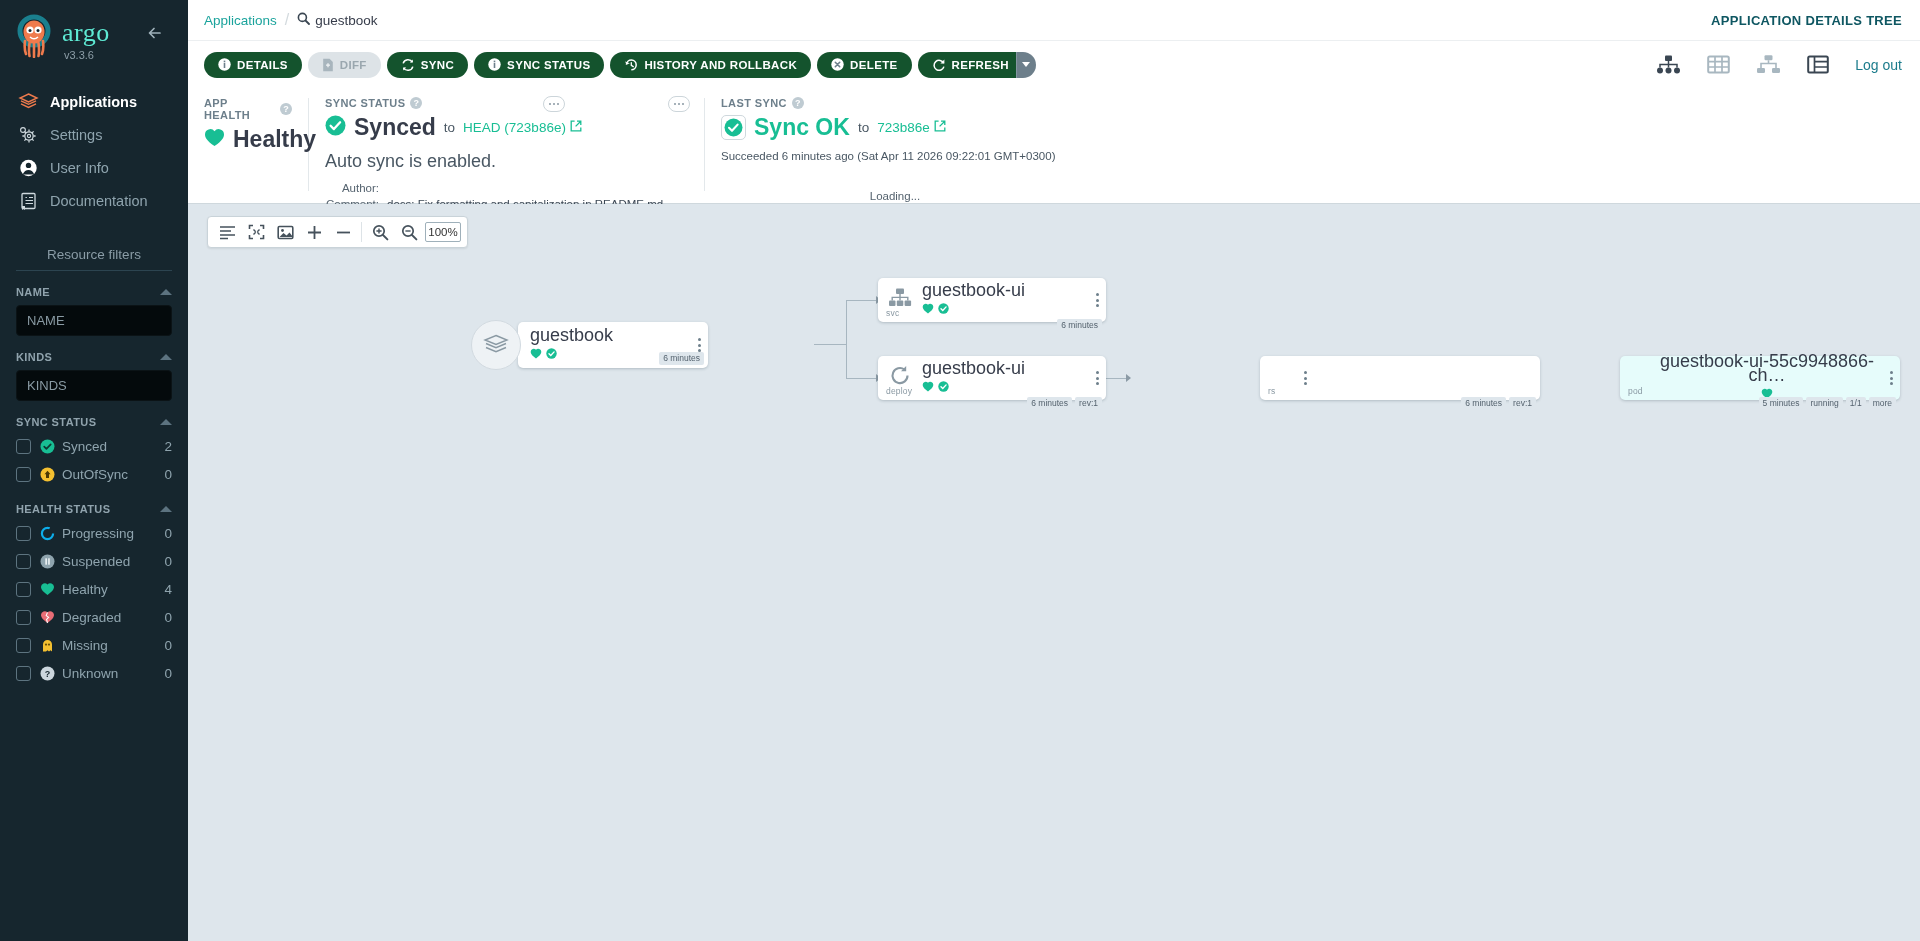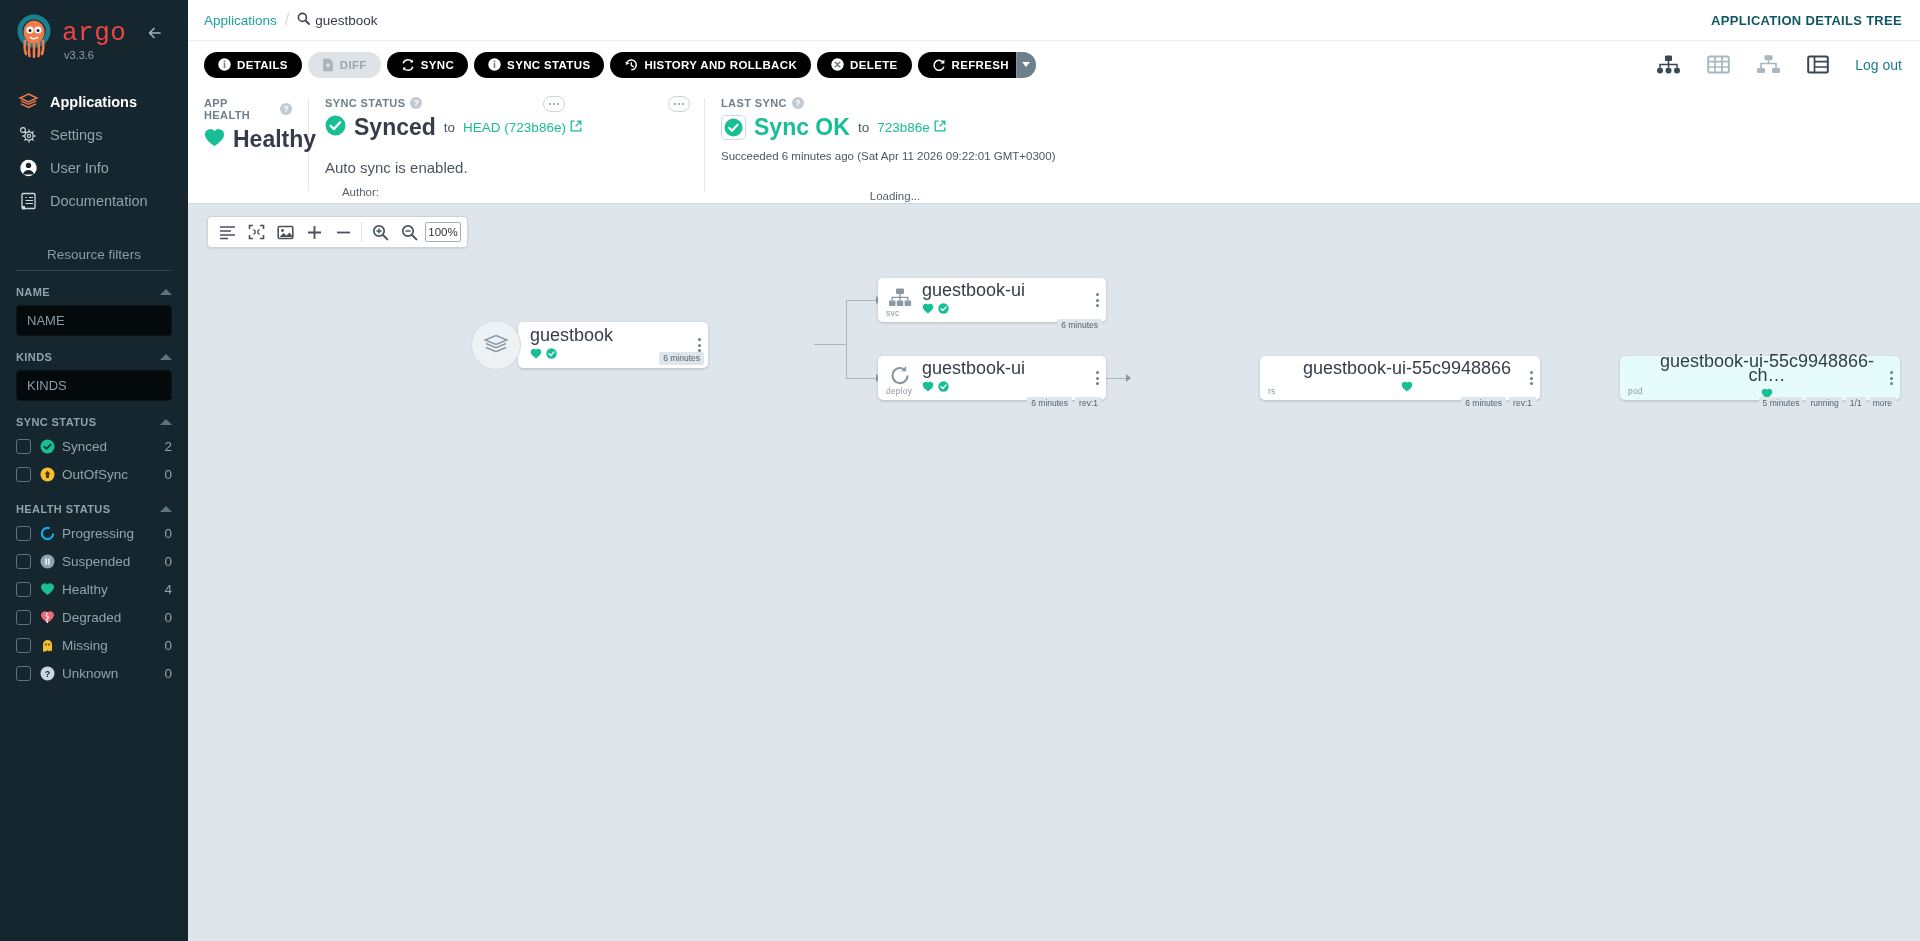--- a/index.html
+++ b/index.html
@@ -15,22 +15,22 @@
   
   .sidebar {
     width: 188px; min-width: 188px; height: 941px;
     background: #16262e; color: #8fa4ae;
     position: relative; overflow: hidden;
   }
   .sb-logo-row { display: flex; align-items: flex-start; padding: 14px 0 0 14px; position: relative; }
   .sb-octo { width: 40px; height: 44px; position: relative; }
   .sb-wordmark { margin-left: 8px; margin-top: 6px; }
   .sb-wordmark .argo-text {
-    font-size: 26px; color: #ef4444; letter-spacing: .5px;
-    font-family: Liberation Mono, monospace; font-weight: 400; line-height: 1;
+    font-size: 26px; color: #5eead4; letter-spacing: .5px;
+    font-family: Liberation Serif, serif; font-weight: 400; line-height: 1;
   }
   .sb-version { font-size: 11px; color: #8d9ea8; margin-top: 3px; margin-left: 2px; }
   .sb-collapse {
     position: absolute; right: 22px; top: 22px; width: 22px; height: 22px;
     cursor: pointer; color: #9fb1ba;
   }
   .sb-nav { margin-top: 24px; }
   .sb-item {
     display: flex; align-items: center; height: 33px;
     padding-left: 18px; cursor: pointer; color: #8fa4ae; font-size: 14.5px;
@@ -77,21 +77,21 @@
   .topbar-title {
     margin-left: auto; font-size: 13px; font-weight: bold; color: #0f5762;
     letter-spacing: .3px;
   }
   .toolbar {
     height: 48px; background: #fff; border-top: 1px solid #eceff1;
     display: flex; align-items: center; padding: 0 18px 0 16px; flex: none;
   }
   .btn-group { display: flex; align-items: center; gap: 6px; }
   .abtn {
-    height: 26px; border-radius: 13px; background: #000000; color: #fff;
+    height: 26px; border-radius: 13px; background: #14532d; color: #fff;
     border: none; display: inline-flex; align-items: center; gap: 6px;
     padding: 0 14px; font-size: 11.5px; font-weight: bold; letter-spacing: .35px;
     cursor: pointer; font-family: "Liberation Sans", sans-serif; white-space: nowrap;
   }
   .abtn.disabled { background: #dde3e7; color: #9aa7af; cursor: default; }
   .abtn .bi { display: inline-flex; align-items: center; }
   .split-arrow {
     width: 20px; height: 26px; border-radius: 0 13px 13px 0; background: #6d7f8b;
     margin-left: -5px; display: inline-flex; align-items: center; justify-content: center;
     cursor: pointer; border-left: 1px solid #8496a1;
@@ -110,21 +110,21 @@
   .sp-divider { width: 1px; background: #e3e8eb; margin: 10px 0 12px 0; }
   .sp-title { font-size: 11px; font-weight: bold; color: #6d7f8b; letter-spacing: .4px; display: flex; align-items: center; gap: 5px; }
   .qmark {
     width: 12px; height: 12px; border-radius: 50%; background: #bfcbd2; color: #fff;
     font-size: 9px; display: inline-flex; align-items: center; justify-content: center;
     font-weight: bold; font-family: "Liberation Sans", sans-serif;
   }
   .sp-big { display: flex; align-items: center; gap: 8px; margin-top: 5px; }
   .sp-big .txt { font-size: 23px; color: #363c4a; font-weight: bold; }
   .sp-big .txt.green { color: #18be94; }
-  .sp-sub { font-size: 15px; color: #495763; margin-top: 18px; }
+  .sp-sub { font-size: 18px; color: #495763; margin-top: 10px; }
   .sp-rev { font-size: 13.5px; color: #18be94; display: inline-flex; align-items: center; gap: 4px; }
   .sp-to { font-size: 13.5px; color: #495763; font-weight: normal; }
   .meta-table { margin-top: 8px; font-size: 11.5px; color: #495763; }
   .meta-row { display: flex; line-height: 16px; }
   .meta-key { width: 62px; text-align: right; color: #55636f; padding-right: 8px; flex: none; }
   .meta-val { color: #3b4754; }
   .dots-btn {
     position: absolute; right: 14px; top: 8px; width: 22px; height: 16px;
     border: 1px solid #ccd5da; border-radius: 9px; display: flex; align-items: center;
     justify-content: center; gap: 2px; cursor: pointer; background: #fff;
@@ -789,30 +789,20 @@
         <div class="node-tags" style="bottom:-10px; right:4px">
           <span class="ntag">6 minutes</span>
           <span class="ntag">rev:1</span>
         </div>
       </div>
 
       <div class="node" style="left:1072px; top:152px; width:280px; height:44px;">
         <div class="node-iconcol" style="width:36px">
           <span class="kind">rs</span>
         </div>
-        <div class="node-body" style="align-items:center">
-          <div class="node-title" style="text-align:center">guestbook-ui-55c9948866</div>
-          <div class="node-icons" style="justify-content:center">
-            <span>
-              <svg width="12" height="11" viewBox="0 0 12 11">
-                  <path d="M6 10.4 C1.6 7.4 .7 5.2 .7 3.7 A3 3 0 0 1 6 1.8 A3 3 0 0 1 11.3 3.7 C11.3 5.2 10.4 7.4 6 10.4 Z" fill="#18be94"></path>
-                </svg>
-            </span>
-          </div>
-        </div>
         <div class="node-kebab">
           <i></i>
             <i></i>
             <i></i>
         </div>
         <div class="node-tags" style="bottom:-10px; right:4px">
           <span class="ntag">6 minutes</span>
           <span class="ntag">rev:1</span>
         </div>
       </div>

